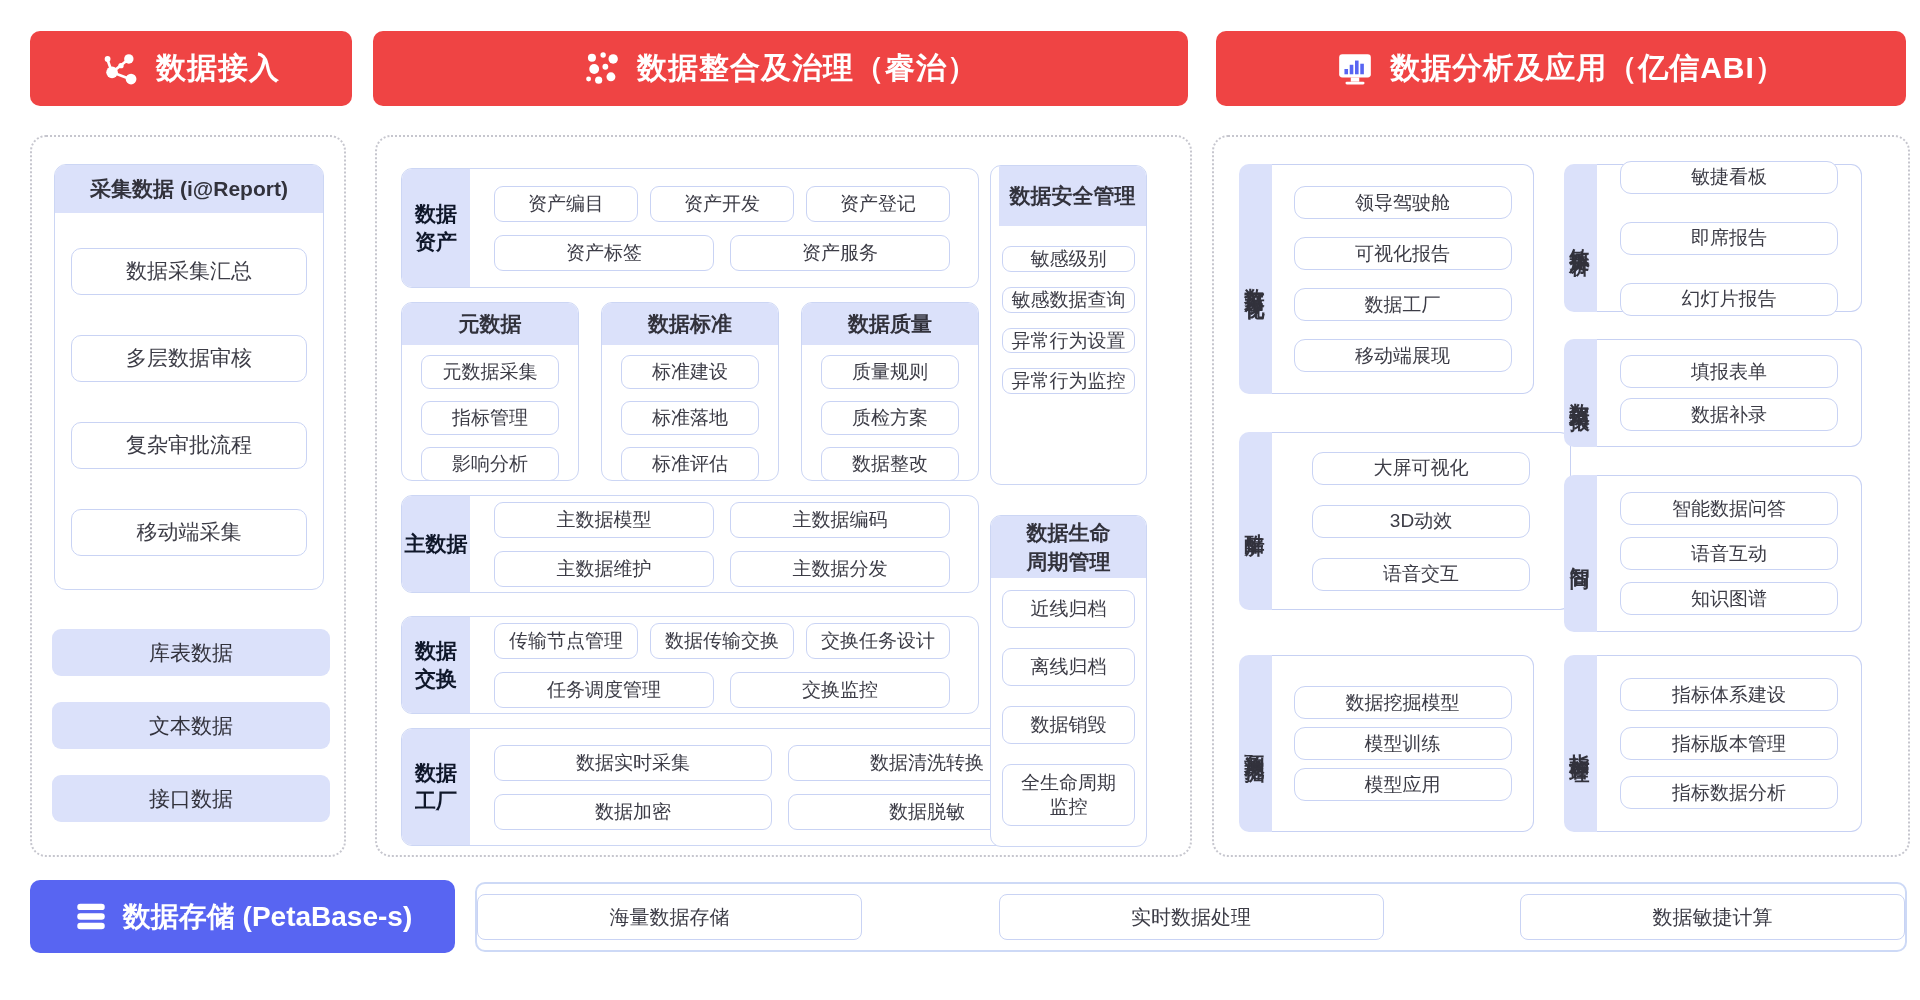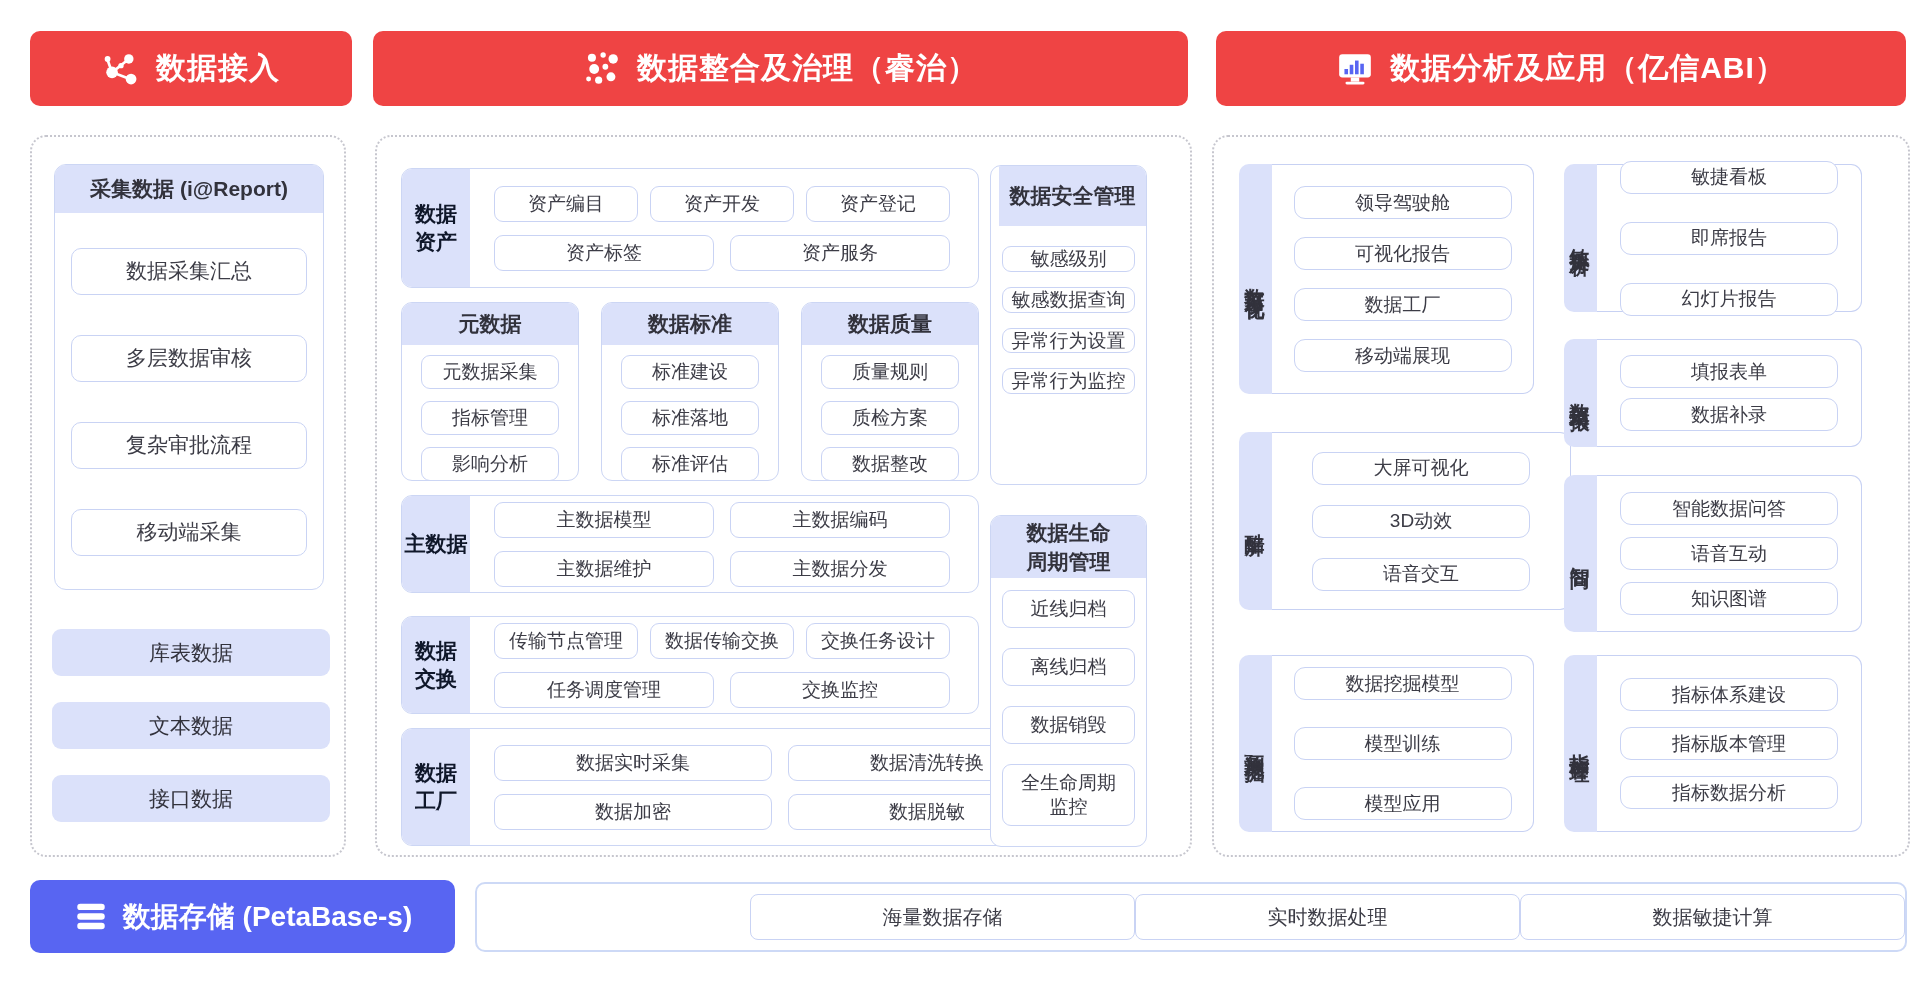--- a/index.html
+++ b/index.html
@@ -70,21 +70,21 @@
                color:#32323c;letter-spacing:3px;}
   .acard{flex:1;border:1.5px solid #c7d1f3;border-left:none;border-radius:0 11px 11px 0;
          background:#fff;display:flex;flex-direction:column;align-items:center;
          justify-content:center;box-sizing:border-box;}
   .acard .pill{width:218px;height:33px;flex:0 0 33px;border-radius:11px;}
 
   
   .storage-bar{background:#5865F2;border-radius:10px;color:#fff;display:flex;align-items:center;
                justify-content:center;gap:14px;font-size:28px;font-weight:700;}
   .bottom-box{border:2px solid #cdd9f6;border-radius:10px;display:flex;align-items:center;
-              justify-content:flex-end;box-sizing:border-box;}
+              justify-content:space-between;box-sizing:border-box;}
   .bottom-box .pill{width:385px;height:46px;font-size:20px;border-radius:8px;}
 </style>
 </head>
 <body>
 
 <div class="canvas">
 
   <div class="hdr abs" style="left:30px;top:31px;width:322px;height:75px;">
     <svg width="38" height="38" viewBox="0 0 34 34">
       <g stroke="#fff" stroke-width="2.4" fill="none">
@@ -291,21 +291,21 @@
           <div class="pill">大屏可视化</div>
           <div class="pill">3D动效</div>
           <div class="pill">语音交互</div>
         </div>
     </div>
 
     <div class="ablock" style="left:25px;top:518px;width:295px;height:177px;">
       <div class="alabel">
           <span>预测挖掘</span>
         </div>
-      <div class="acard" style="gap:27px;">
+      <div class="acard" style="gap:8px;">
           <div class="pill">数据挖掘模型</div>
           <div class="pill">模型训练</div>
           <div class="pill">模型应用</div>
         </div>
     </div>
 
     <div class="ablock" style="left:350px;top:27px;width:298px;height:148px;">
       <div class="alabel">
           <span>敏捷分析</span>
         </div>

